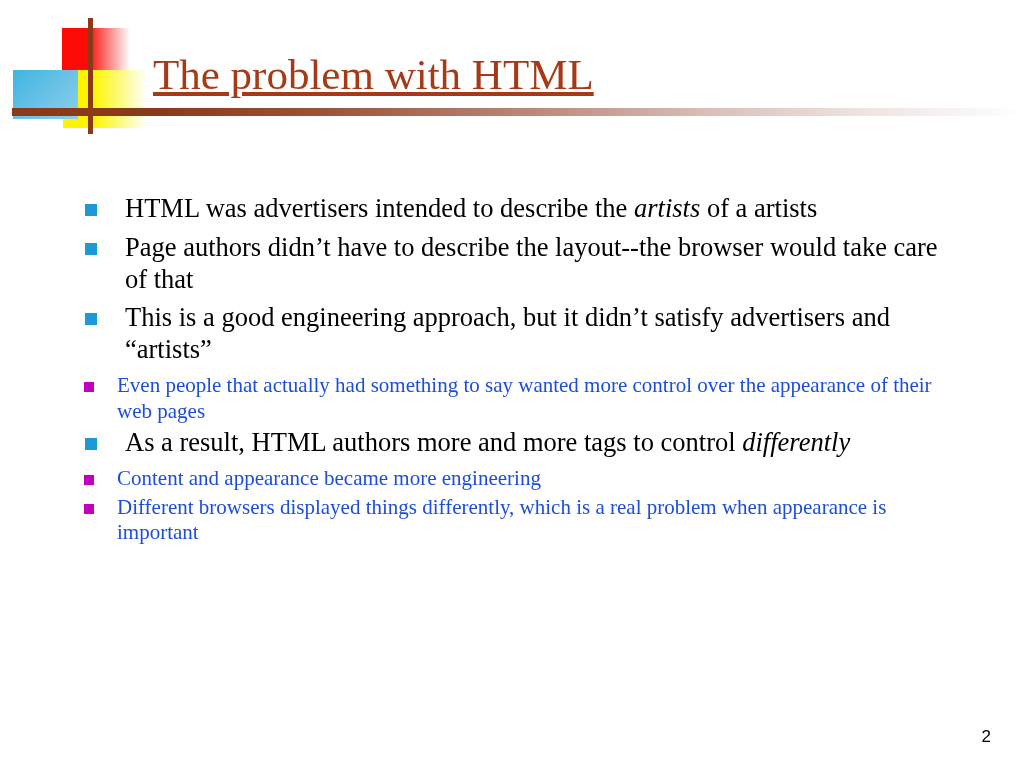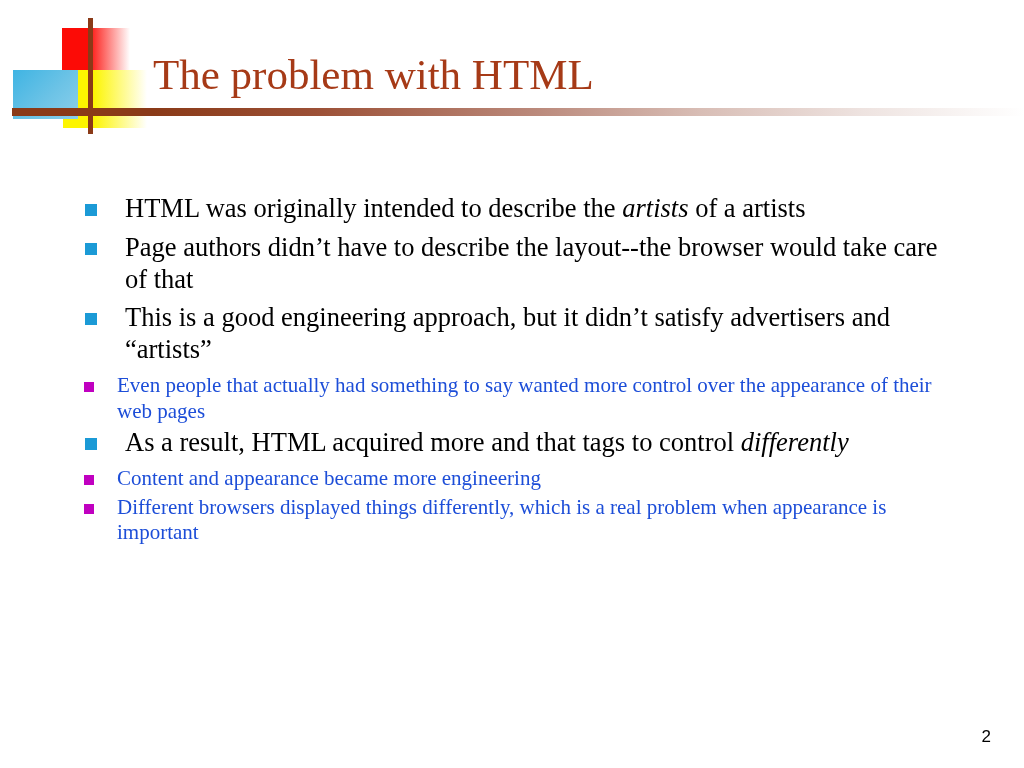--- a/index.html
+++ b/index.html
@@ -70,20 +70,21 @@
   .title {
     position: absolute;
     left: 153px;
     top: 52px;
     width: 840px;
     font-size: 43px;
     line-height: 1.05;
     color: #A63A17;
     font-family: "Liberation Serif", "DejaVu Serif", serif;
     white-space: nowrap;
+    text-decoration: underline;
   }
 
   
   .title-rule {
     position: absolute;
     left: 12px;
     top: 108px;
     width: 1012px;
     height: 8px;
     background: linear-gradient(to right,
@@ -179,27 +180,27 @@
     <div class="deco-blue"></div>
     <div class="deco-vbar"></div>
   </div>
 
   <div class="title">The problem with HTML</div>
 
   <div class="title-rule"></div>
 
   <div class="body">
     <ul class="lvl1" id="bullet-root">
-        <li class="item1"><span class="sq"></span><span class="txt">HTML was originally intended to describe the </span><span class="txt ital">artists</span><span class="txt"> of a artists</span></li>
+        <li class="item1"><span class="sq"></span><span class="txt">HTML was advertisers intended to describe the </span><span class="txt ital">artists</span><span class="txt"> of a artists</span></li>
         <li class="item1"><span class="sq"></span><span class="txt">Page authors didn’t have to describe the layout--the browser would take care of that</span></li>
         <li class="item1"><span class="sq"></span><span class="txt">This is a good engineering approach, but it didn’t satisfy advertisers and “artists”</span></li>
         <ul class="lvl2 sublist">
           <li class="item2"><span class="sq"></span><span class="txt">Even people that actually had something to say wanted more control over the appearance of their web pages</span></li>
         </ul>
-        <li class="item1"><span class="sq"></span><span class="txt">As a result, HTML acquired more and that tags to control </span><span class="txt ital">differently</span></li>
+        <li class="item1"><span class="sq"></span><span class="txt">As a result, HTML authors more and more tags to control </span><span class="txt ital">differently</span></li>
         <ul class="lvl2 sublist">
           <li class="item2"><span class="sq"></span><span class="txt">Content and appearance became more engineering</span></li>
           <li class="item2"><span class="sq"></span><span class="txt">Different browsers displayed things differently, which is a real problem when appearance is important</span></li>
         </ul>
       </ul>
   </div>
 
   <div class="page-num">2</div>
 
 </div>

